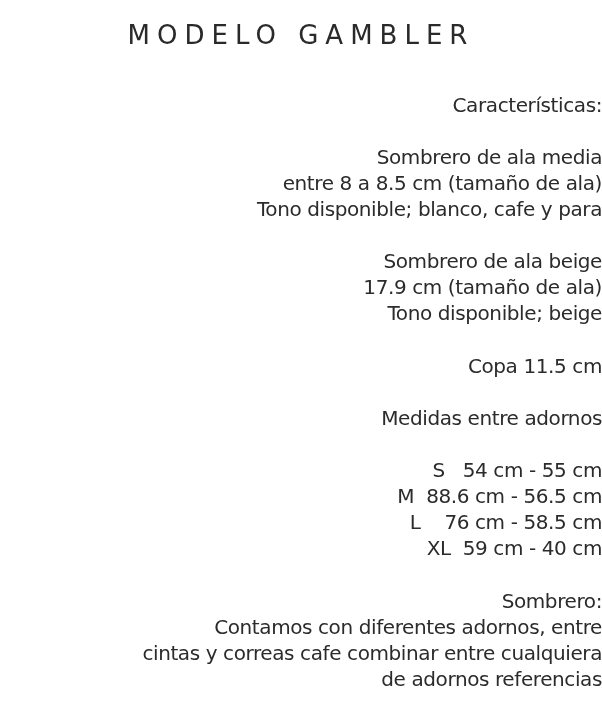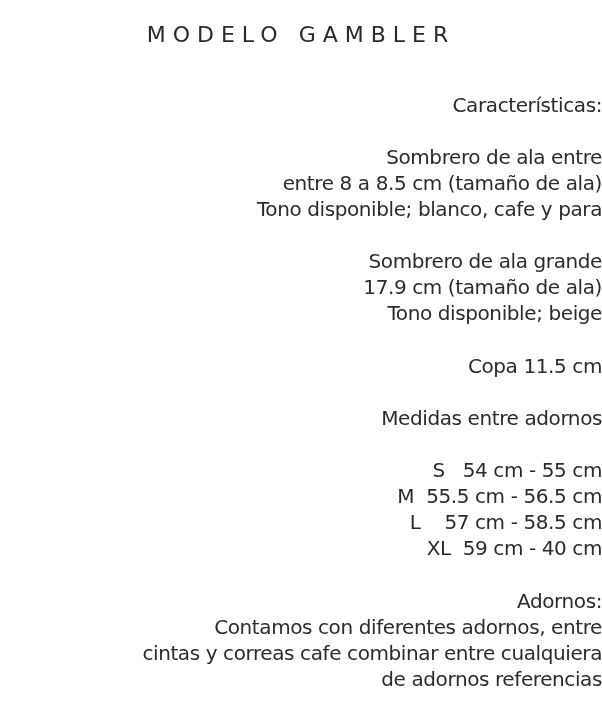--- a/index.html
+++ b/index.html
@@ -14,21 +14,21 @@
       overflow: hidden;
       font-family: "DejaVu Sans", "Liberation Sans", sans-serif;
       color: #2b2b2b;
     }
     .title {
       position: absolute;
       top: 18px;
       left: 0;
       width: 602px;
       text-align: center;
-      font-size: 22px;
+      font-size: 26px;
       letter-spacing: 7px;
       font-weight: normal;
       line-height: 34px;
       color: #2a2a2a;
       box-sizing: border-box;
     }
     .line {
       position: absolute;
       left: 0;
       width: 602px;
@@ -41,40 +41,40 @@
   </style>
 </head>
 <body>
 
 <div>
   <div class="title">MODELO GAMBLER</div>
 
   <div class="line" style="top:92px">Características:</div>
 
   <div>
-    <div class="line" style="top:144px">Sombrero de ala entre</div>
+    <div class="line" style="top:144px">Sombrero de ala media</div>
     <div class="line" style="top:170px">entre 8 a 8.5 cm (tamaño de ala)</div>
     <div class="line" style="top:196px">Tono disponible; blanco, cafe y para</div>
   </div>
 
   <div>
-    <div class="line" style="top:248px">Sombrero de ala grande</div>
+    <div class="line" style="top:248px">Sombrero de ala beige</div>
     <div class="line" style="top:274px">17.9 cm (tamaño de ala)</div>
     <div class="line" style="top:300px">Tono disponible; beige</div>
   </div>
 
   <div class="line" style="top:353px">Copa 11.5 cm</div>
 
   <div>
     <div class="line" style="top:405px">Medidas entre adornos</div>
     <div class="line" style="top:457px">S   54 cm - 55 cm</div>
-    <div class="line" style="top:483px">M  55.5 cm - 56.5 cm</div>
-    <div class="line" style="top:509px">L    57 cm - 58.5 cm</div>
+    <div class="line" style="top:483px">M  88.6 cm - 56.5 cm</div>
+    <div class="line" style="top:509px">L    76 cm - 58.5 cm</div>
     <div class="line" style="top:535px">XL  59 cm - 40 cm</div>
   </div>
 
   <div>
-    <div class="line" style="top:588px">Adornos:</div>
+    <div class="line" style="top:588px">Sombrero:</div>
     <div class="line" style="top:614px">Contamos con diferentes adornos, entre</div>
     <div class="line" style="top:640px">cintas y correas cafe combinar entre cualquiera</div>
     <div class="line" style="top:666px">de adornos referencias</div>
   </div>
 </div>
 
 </body></html>

